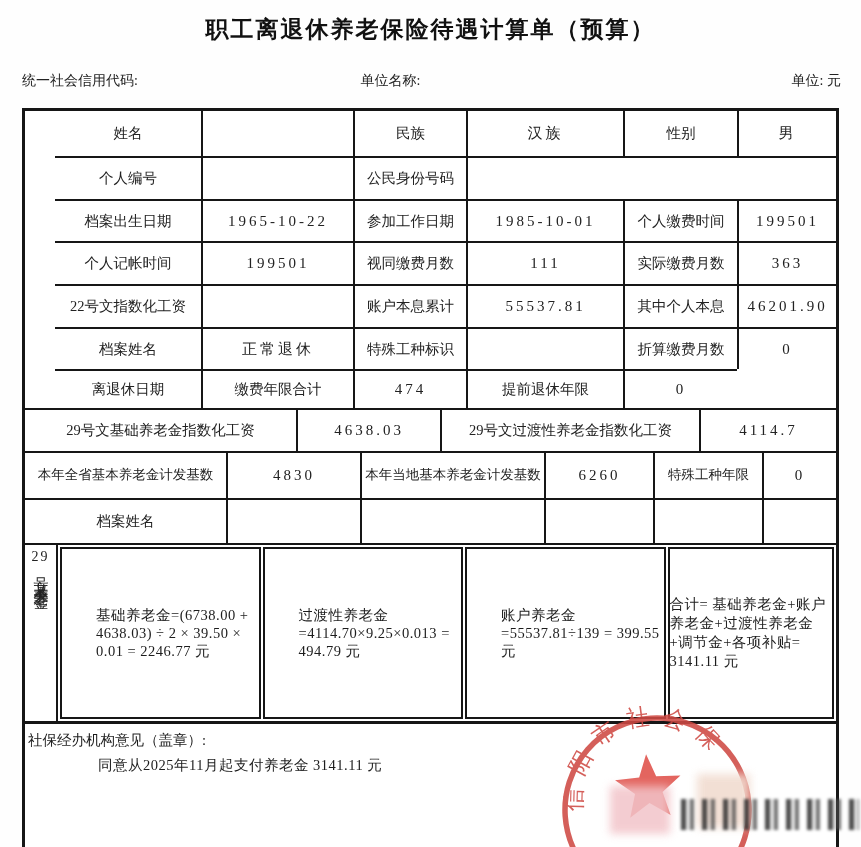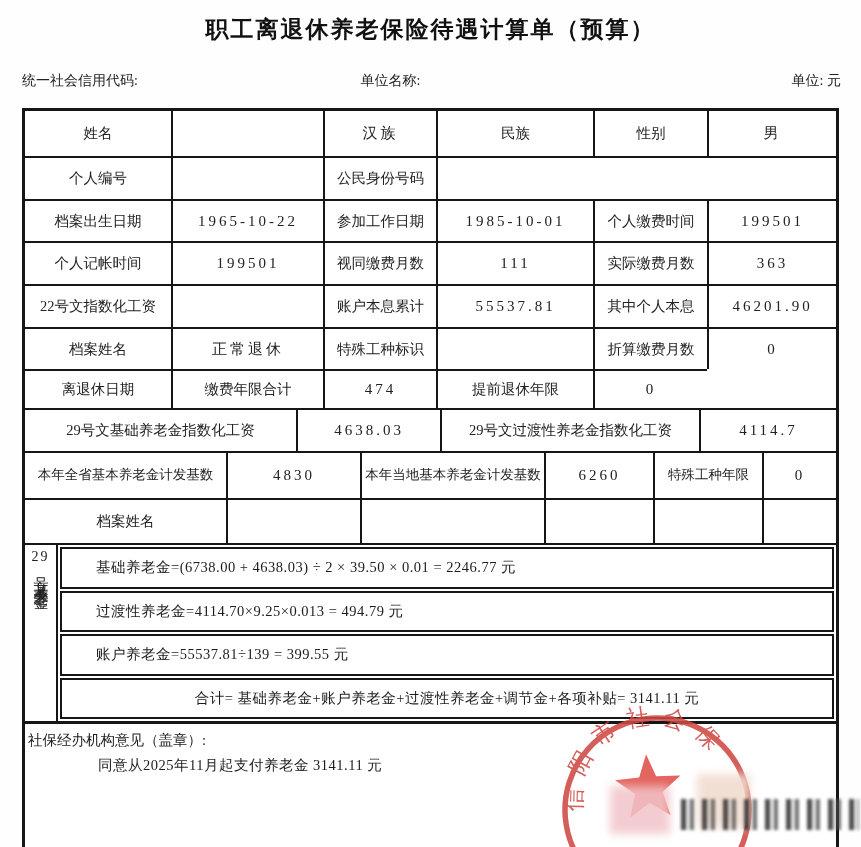--- a/index.html
+++ b/index.html
@@ -16,21 +16,21 @@
   .meta-row {
     position:absolute; top:72px; left:22px; right:20px;
     display:flex; justify-content:space-between;
     font-size:14px; color:#222;
   }
   .meta-row .mid { position:absolute; left:45%; transform:translateX(-50%); }
   .sheet {
     position:absolute; top:108px; left:22px; width:817px;
     border:3px solid #161616; border-bottom:none; background:#fff;
   }
-  .grid6 { display:grid; grid-template-columns:146px 152px 113px 157px 114px 1fr; }
+  .grid6 { display:grid; grid-template-columns:146px 152px 113px 157px 114px 1fr;padding-left:30px; }
   .grid8 { display:grid; grid-template-columns:271px 144px 259px 1fr; border-top:2px solid #161616; }
   .grid62 { display:grid; grid-template-columns:201px 134px 184px 109px 109px 1fr; border-top:2px solid #161616; }
   .cell {
     display:flex; align-items:center; justify-content:center; text-align:center;
     font-size:14.5px; padding:2px 3px; min-height:42px; color:#222;
   }
   .grid6 .cell, .grid62 .cell, .grid8 .cell { border-left:2px solid #161616; }
   .grid6 .cell.first, .grid62 .cell.first, .grid8 .cell.first { border-left:none; }
   .grid6 .cell.bt, .grid62 .cell.bt { border-top:2px solid #161616; }
   .val { letter-spacing:3px; font-size:15px; }
@@ -40,21 +40,21 @@
   .sec29 { display:flex; border-top:2px solid #161616; height:178px; }
   .sec29-side {
     width:33px; border-right:2px solid #161616;
     display:flex; flex-direction:column; align-items:center; justify-content:flex-start;
     font-size:15px; padding-top:4px; color:#222;
   }
   .sec29-side .num { letter-spacing:2px; font-size:14px; }
   .sec29-side .vert {
     writing-mode:vertical-rl; text-orientation:upright; letter-spacing:3px; font-size:15px;
   }
-  .formulas { flex:1; display:flex; flex-direction:column; padding:1px; }
+  .formulas { flex:1; display:flex; flex-direction:row; padding:1px; }
   .formula {
     flex:1; border:2px solid #161616; margin:1px 1px;
     display:flex; align-items:center; font-size:14.5px; padding-left:34px; color:#1c1c1c;
     letter-spacing:0.5px;
   }
   .formula.center { justify-content:center; padding-left:0; }
   .footer-sec {
     border-top:3px solid #161616; height:133px; position:relative;
     font-size:14.5px; color:#1c1c1c;
   }
@@ -85,22 +85,22 @@
     <span class="mid">单位名称:</span>
     <span>单位: 元</span>
   </div>
 
   <div class="sheet">
 
     <div class="grid6">
 
       <div class="cell first h45">姓名</div>
       <div class="cell h45 val"></div>
+      <div class="cell h45">民族</div>
       <div class="cell h45 val">汉族</div>
-      <div class="cell h45">民族</div>
       <div class="cell h45">性别</div>
       <div class="cell h45 val">男</div>
 
       <div class="cell first bt h43">个人编号</div>
       <div class="cell bt h43 val"></div>
       <div class="cell bt h43">公民身份号码</div>
       <div class="cell bt h43 val span3"></div>
 
       <div class="cell first bt h42">档案出生日期</div>
       <div class="cell bt h42 val">1965-10-22</div>

